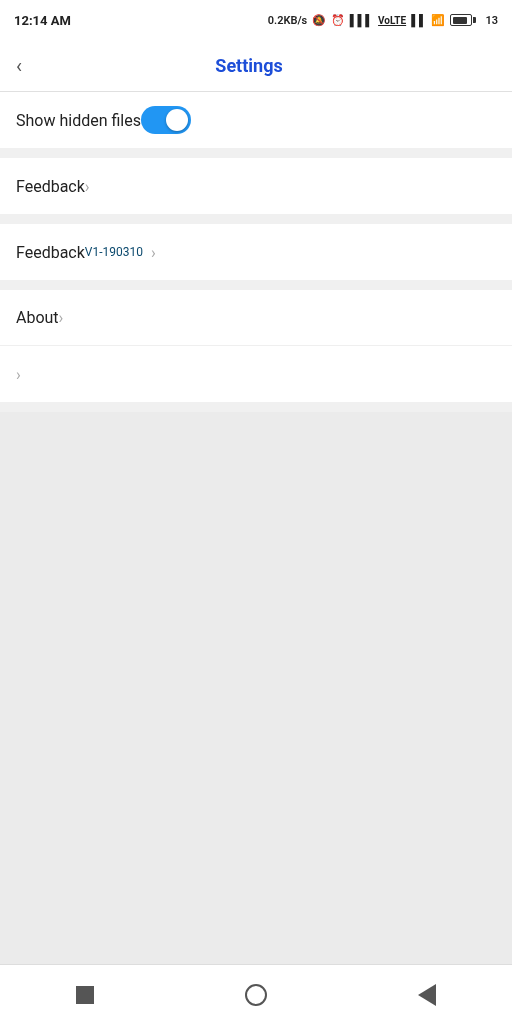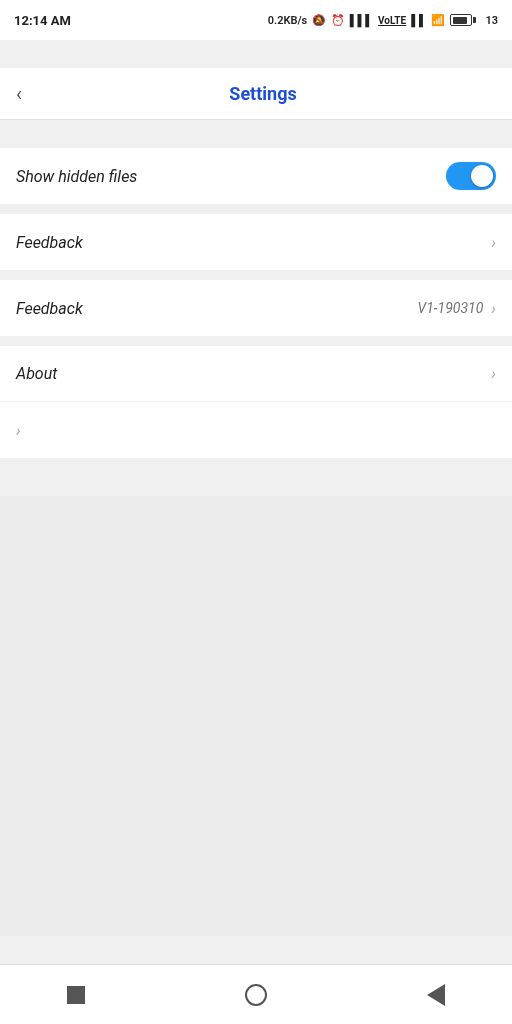--- a/index.html
+++ b/index.html
@@ -1,16 +1,16 @@
 <!DOCTYPE html>
 <html><head>
   <meta charset="utf-8">
   <meta name="viewport" content="width=512">
   <style>
-    * { margin: 0; padding: 0; box-sizing: border-box; gap: 28px; }
+    * { margin: 0; padding: 0; box-sizing: border-box; }
 
     body {
       width: 512px;
       height: 1024px;
       background: #f0f0f0;
       font-family: -apple-system, 'Roboto', sans-serif;
       overflow: hidden;
       display: flex;
       flex-direction: column;
     }
@@ -97,46 +97,45 @@
 
     
     .settings-section {
       background: #fff;
       margin-bottom: 10px;
     }
 
     .settings-item {
       display: flex;
       align-items: center;
-      justify-content: space-between;
+      justify-content: flex-start;
       padding: 0 16px;
       height: 56px;
       border-bottom: 1px solid #efefef;
       background: #fff;
-      font-style: italic;
     }
 
     .settings-item:last-child {
       border-bottom: none;
     }
 
     .item-label {
       font-size: 16px;
       color: #222;
     }
 
     .item-right {
       display: flex;
       align-items: center;
       gap: 8px;
     }
 
     .item-value {
-      font-size: 14px;
-      color: #737373;
+      font-size: 12px;
+      color: #0c4a6e;
     }
 
     .chevron {
       font-size: 16px;
       color: #aaa;
     }
 
     
     .toggle {
       position: relative;

